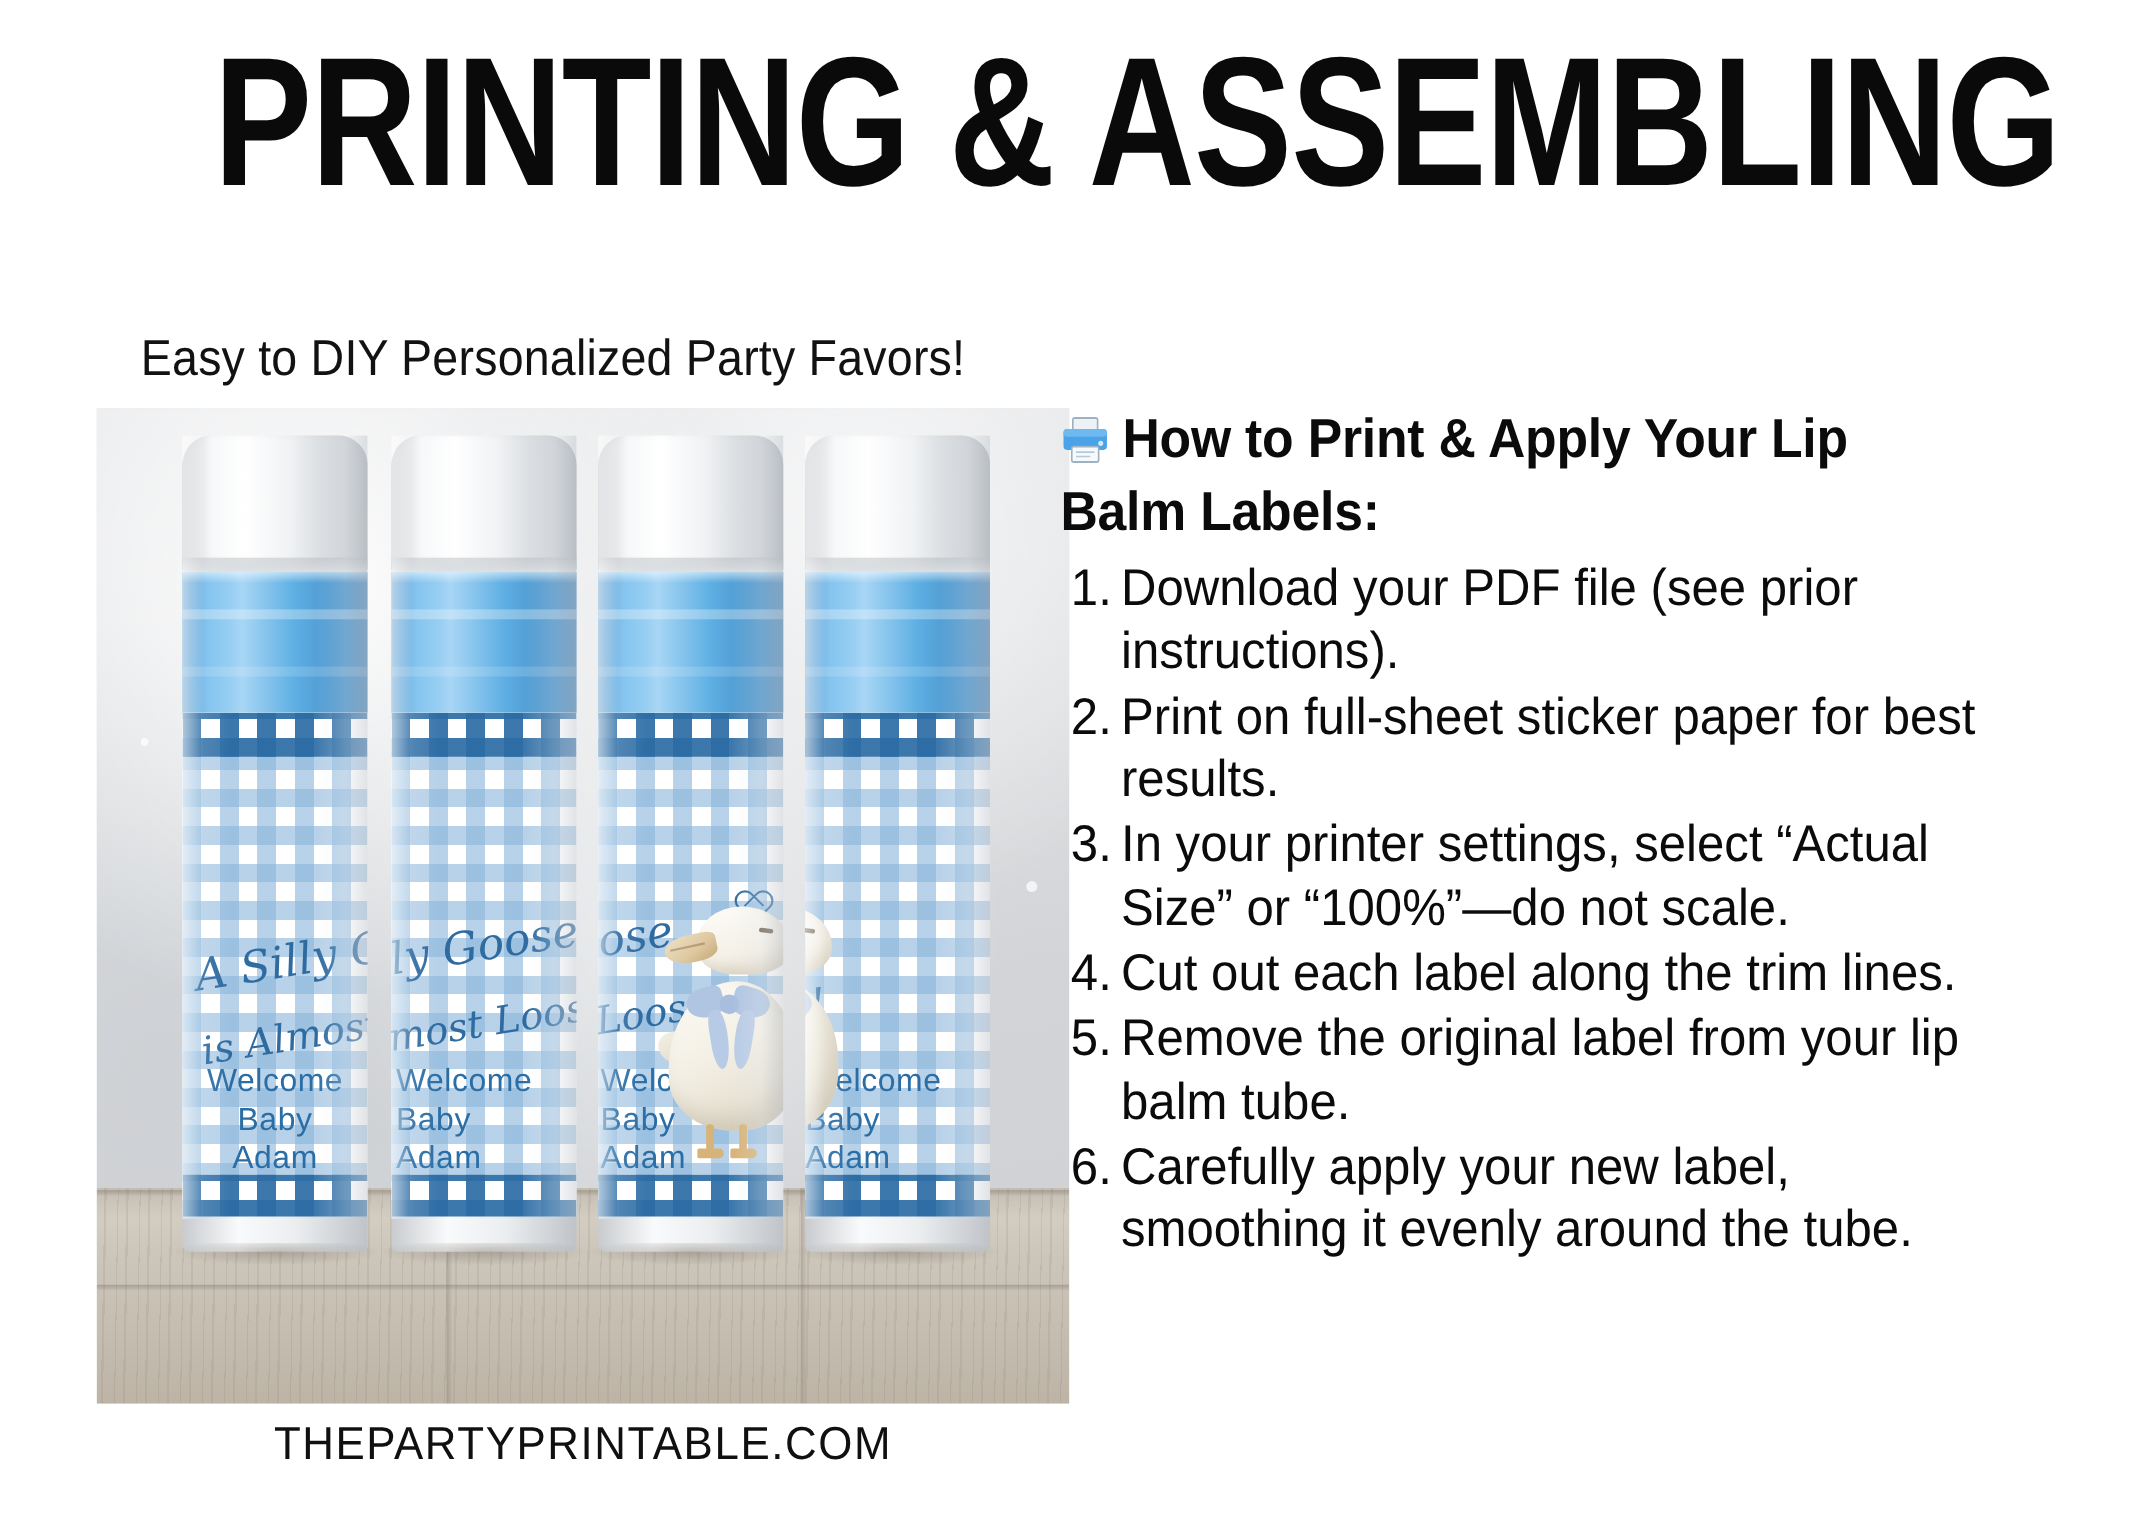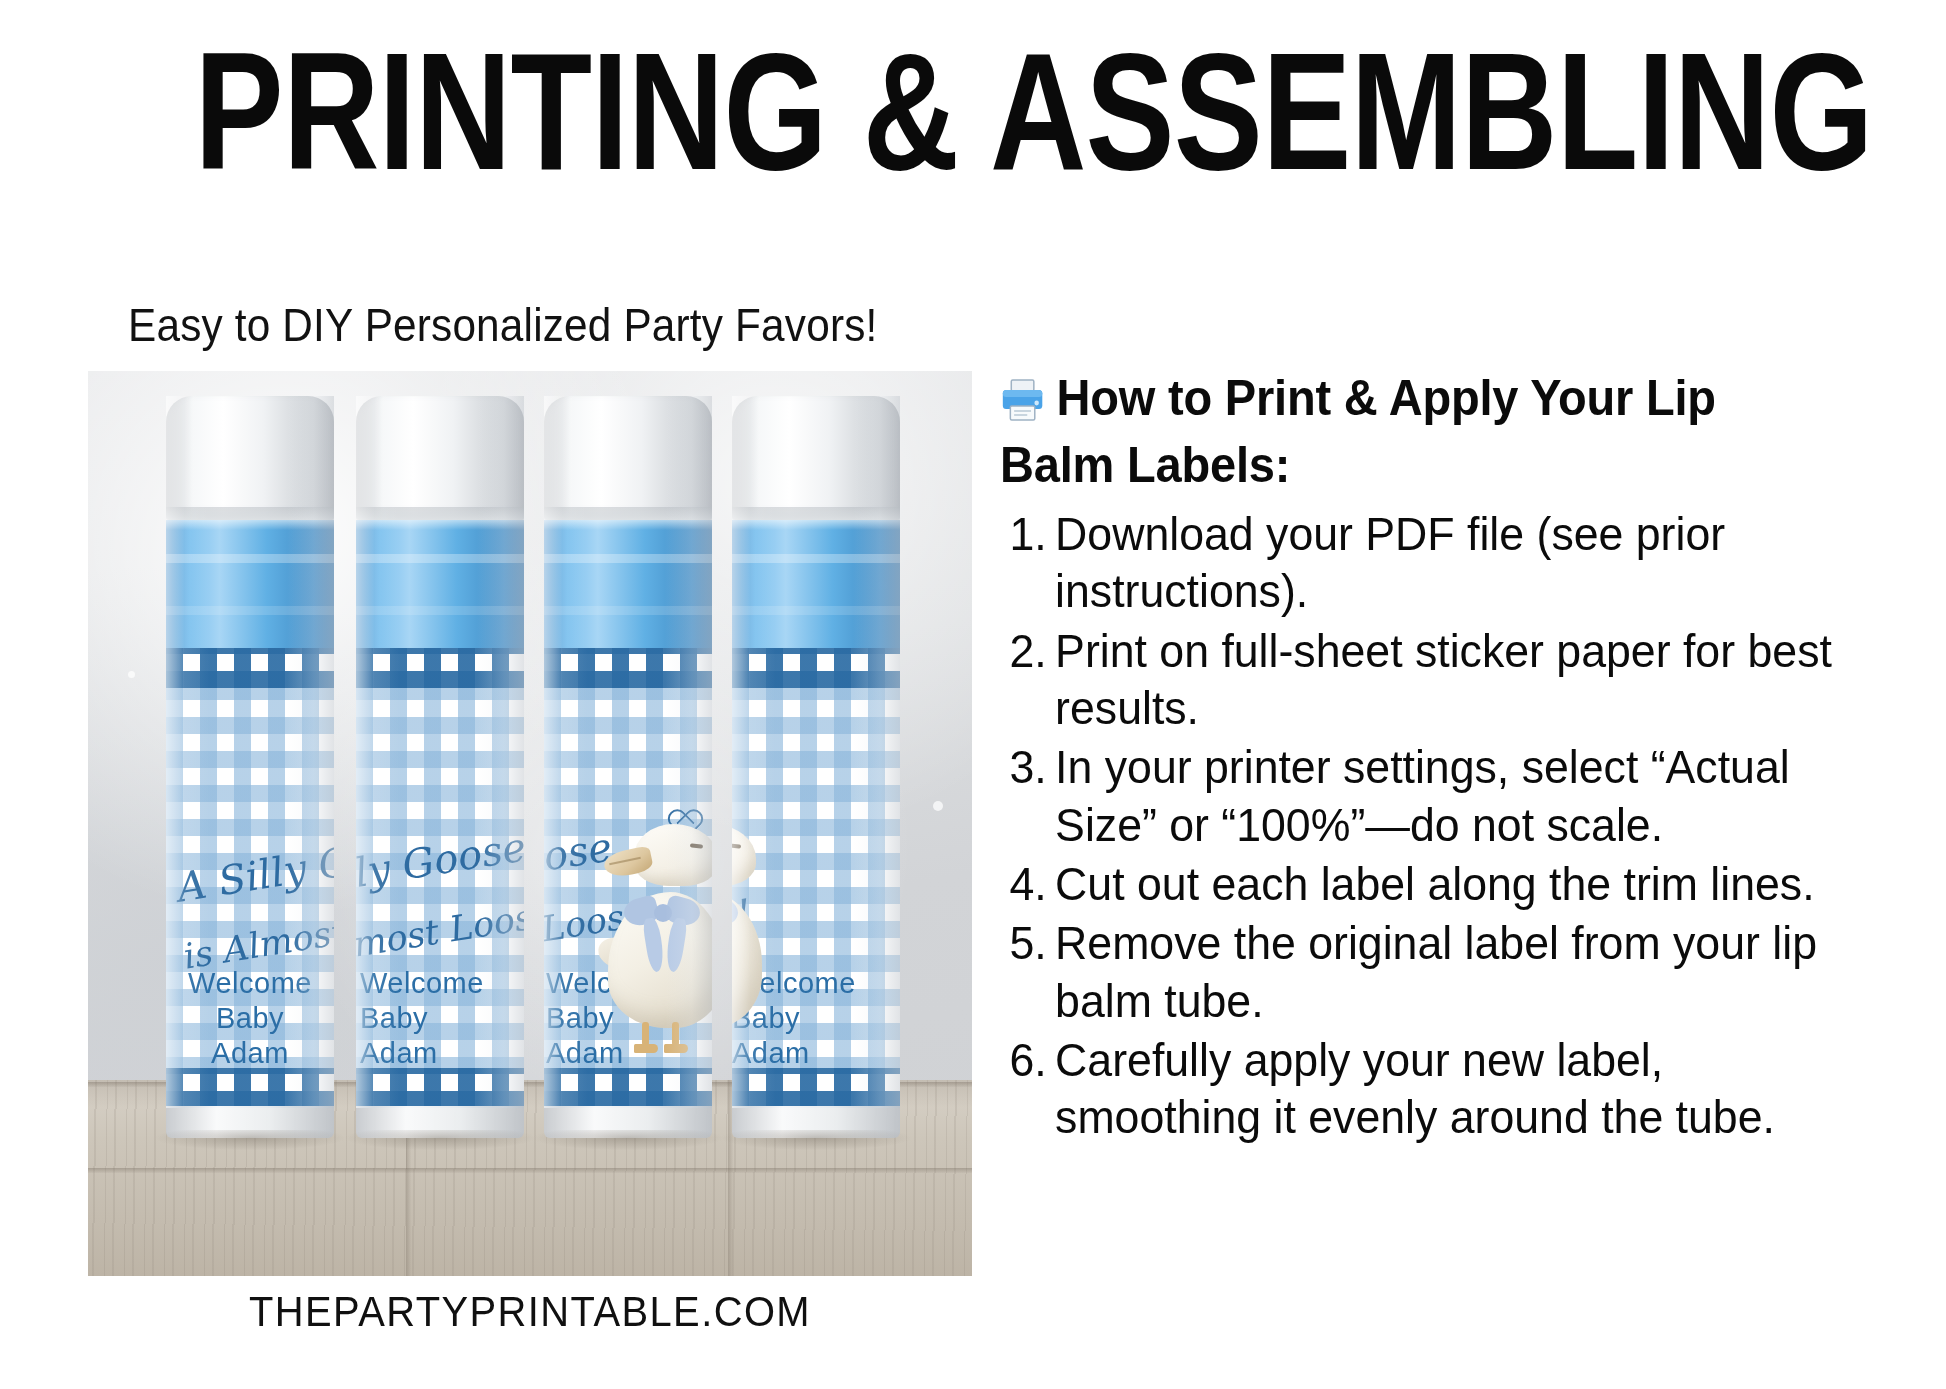--- a/index.html
+++ b/index.html
@@ -274,21 +274,21 @@
     font-size:42px;
     font-weight:400;
     letter-spacing:1.5px;
     color:#101010;
     transform:scaleX(0.95);
   }
 
   
   #instructions{
     position:absolute;
-    left:1000px; top:368px; width:880px;
+    left:964px; top:368px; width:880px;
   }
   #instructions-heading{
     font-family:"Liberation Sans Narrow","Liberation Sans",sans-serif;
     font-weight:700;
     font-size:50px;
     line-height:1.20;
     color:#0b0b0b;
     letter-spacing:-0.2px;
     transform:scaleX(0.94);
     transform-origin:0 0;

